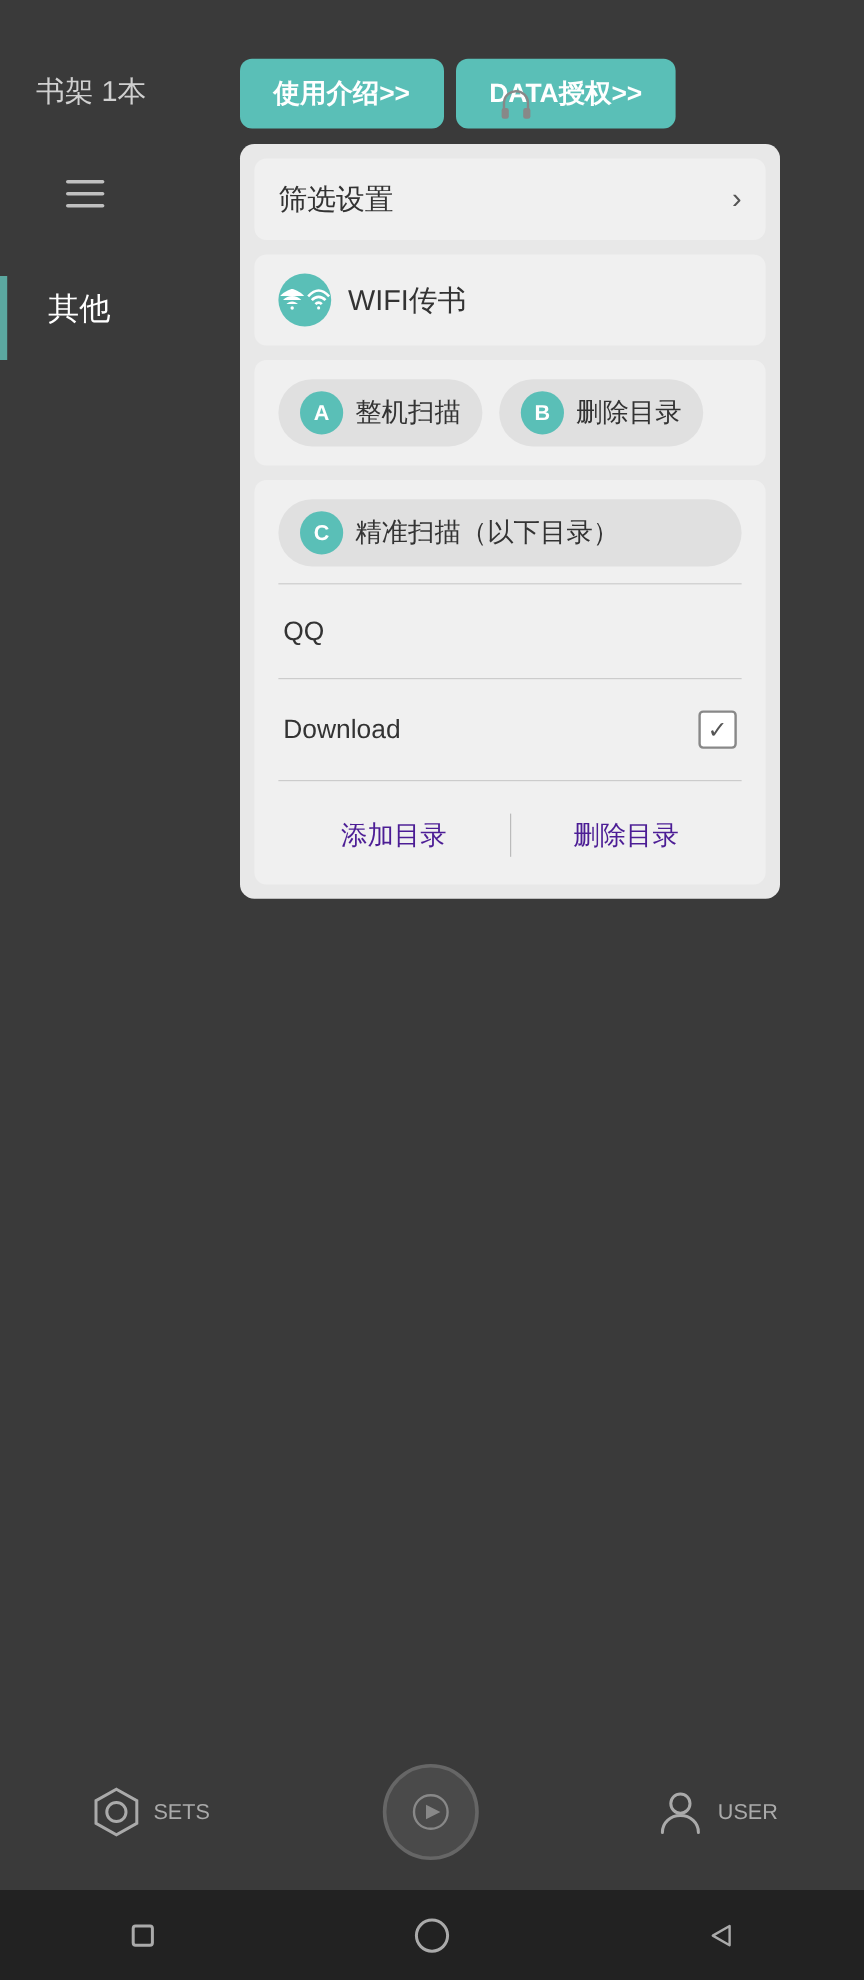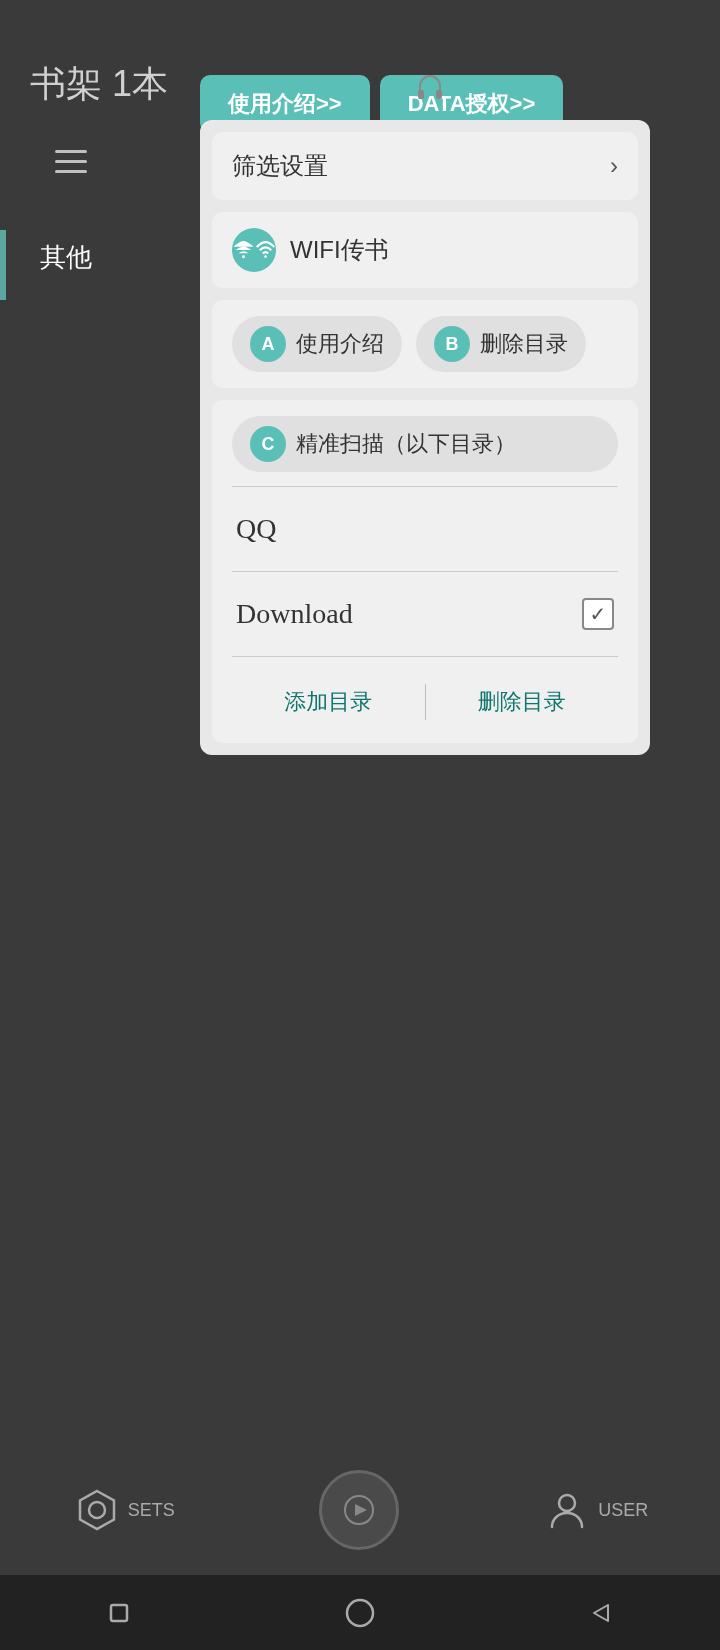--- a/index.html
+++ b/index.html
@@ -11,21 +11,21 @@
       overflow: hidden;
       position: relative;
     }
 
     
     .bg-header {
       position: absolute;
       top: 60px;
       left: 30px;
       color: #d0d0d0;
-      font-size: 36px;
+      font-size: 24px;
       font-weight: 500;
       text-align: right;
     }
 
     .bg-menu-icon {
       position: absolute;
       top: 150px;
       left: 55px;
       color: #c0c0c0;
       font-size: 30px;
@@ -45,21 +45,21 @@
       top: 230px;
       left: 0;
       width: 6px;
       height: 70px;
       background: #5ba8a0;
     }
 
     
     .top-buttons {
       position: absolute;
-      top: 75px;
+      top: 49px;
       left: 200px;
       display: flex;
       gap: 10px;
       justify-content: flex-end;
     }
 
     .top-btn {
       padding: 14px 28px;
       border-radius: 10px;
       border: none;
@@ -221,23 +221,22 @@
     }
 
     .directory-item {
       display: flex;
       align-items: center;
       justify-content: space-between;
       padding: 12px 4px;
     }
 
     .directory-name {
-      font-size: 28px;
+      font-size: 22px;
       color: #333;
-      font-family: Liberation Serif, serif;
     }
 
     .checkbox {
       width: 32px;
       height: 32px;
       border: 2px solid #888;
       border-radius: 4px;
       display: flex;
       align-items: center;
       justify-content: center;
@@ -261,21 +260,21 @@
     .action-divider {
       width: 1px;
       height: 36px;
       background: #bbb;
     }
 
     .action-btn {
       flex: 1;
       text-align: center;
       font-size: 22px;
-      color: #0f766e;
+      color: #4c1d95;
       padding: 10px 0;
       cursor: pointer;
       background: none;
       border: none;
     }
 
     
     .bottom-nav {
       position: absolute;
       bottom: 80px;
@@ -393,21 +392,21 @@
         <path d="M9 16c.8-.9 1.9-1.5 3-1.5s2.2.6 3 1.5"></path>
         <circle cx="12" cy="19.5" r="1.5" fill="white" stroke="none"></circle>
       </svg>
     </div>
     <span class="wifi-label">WIFI传书</span>
   </div>
 
   <div class="scan-section">
     <button class="scan-btn">
       <div class="letter-circle">A</div>
-      <span class="scan-label">使用介绍</span>
+      <span class="scan-label">整机扫描</span>
     </button>
     <button class="scan-btn">
       <div class="letter-circle">B</div>
       <span class="scan-label">删除目录</span>
     </button>
   </div>
 
   <div class="precise-section">
     <div class="precise-header">
       <div class="letter-circle">C</div>

